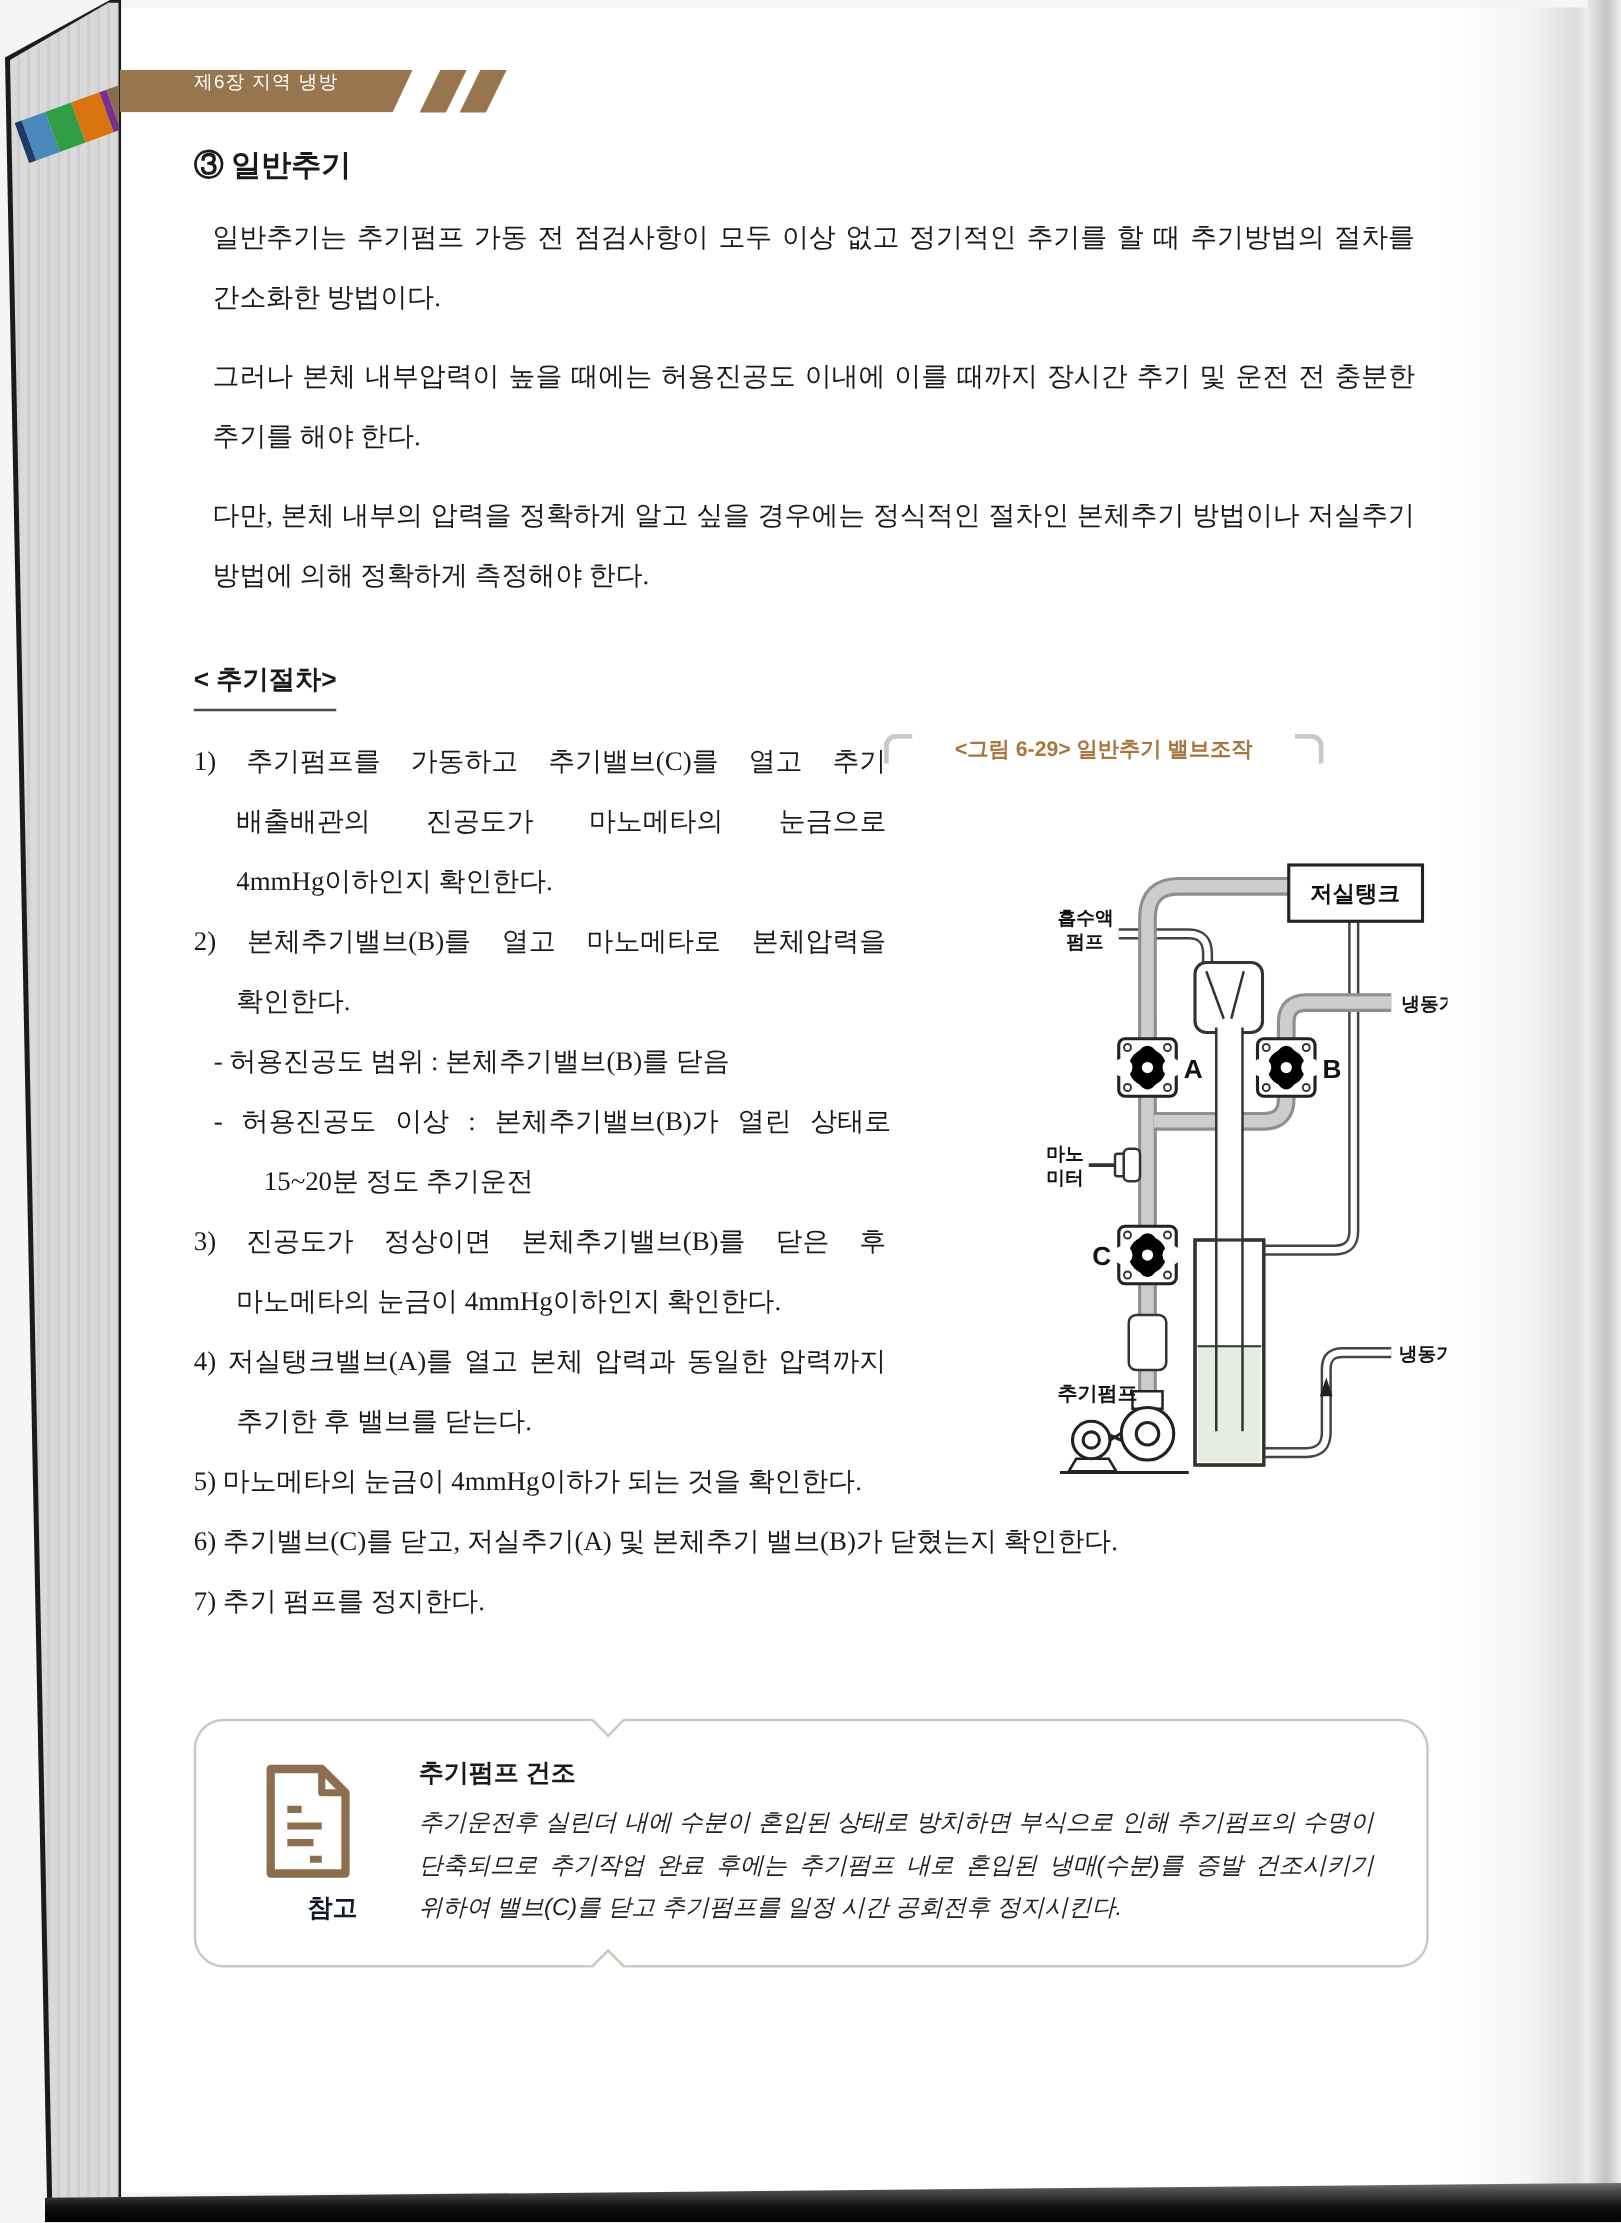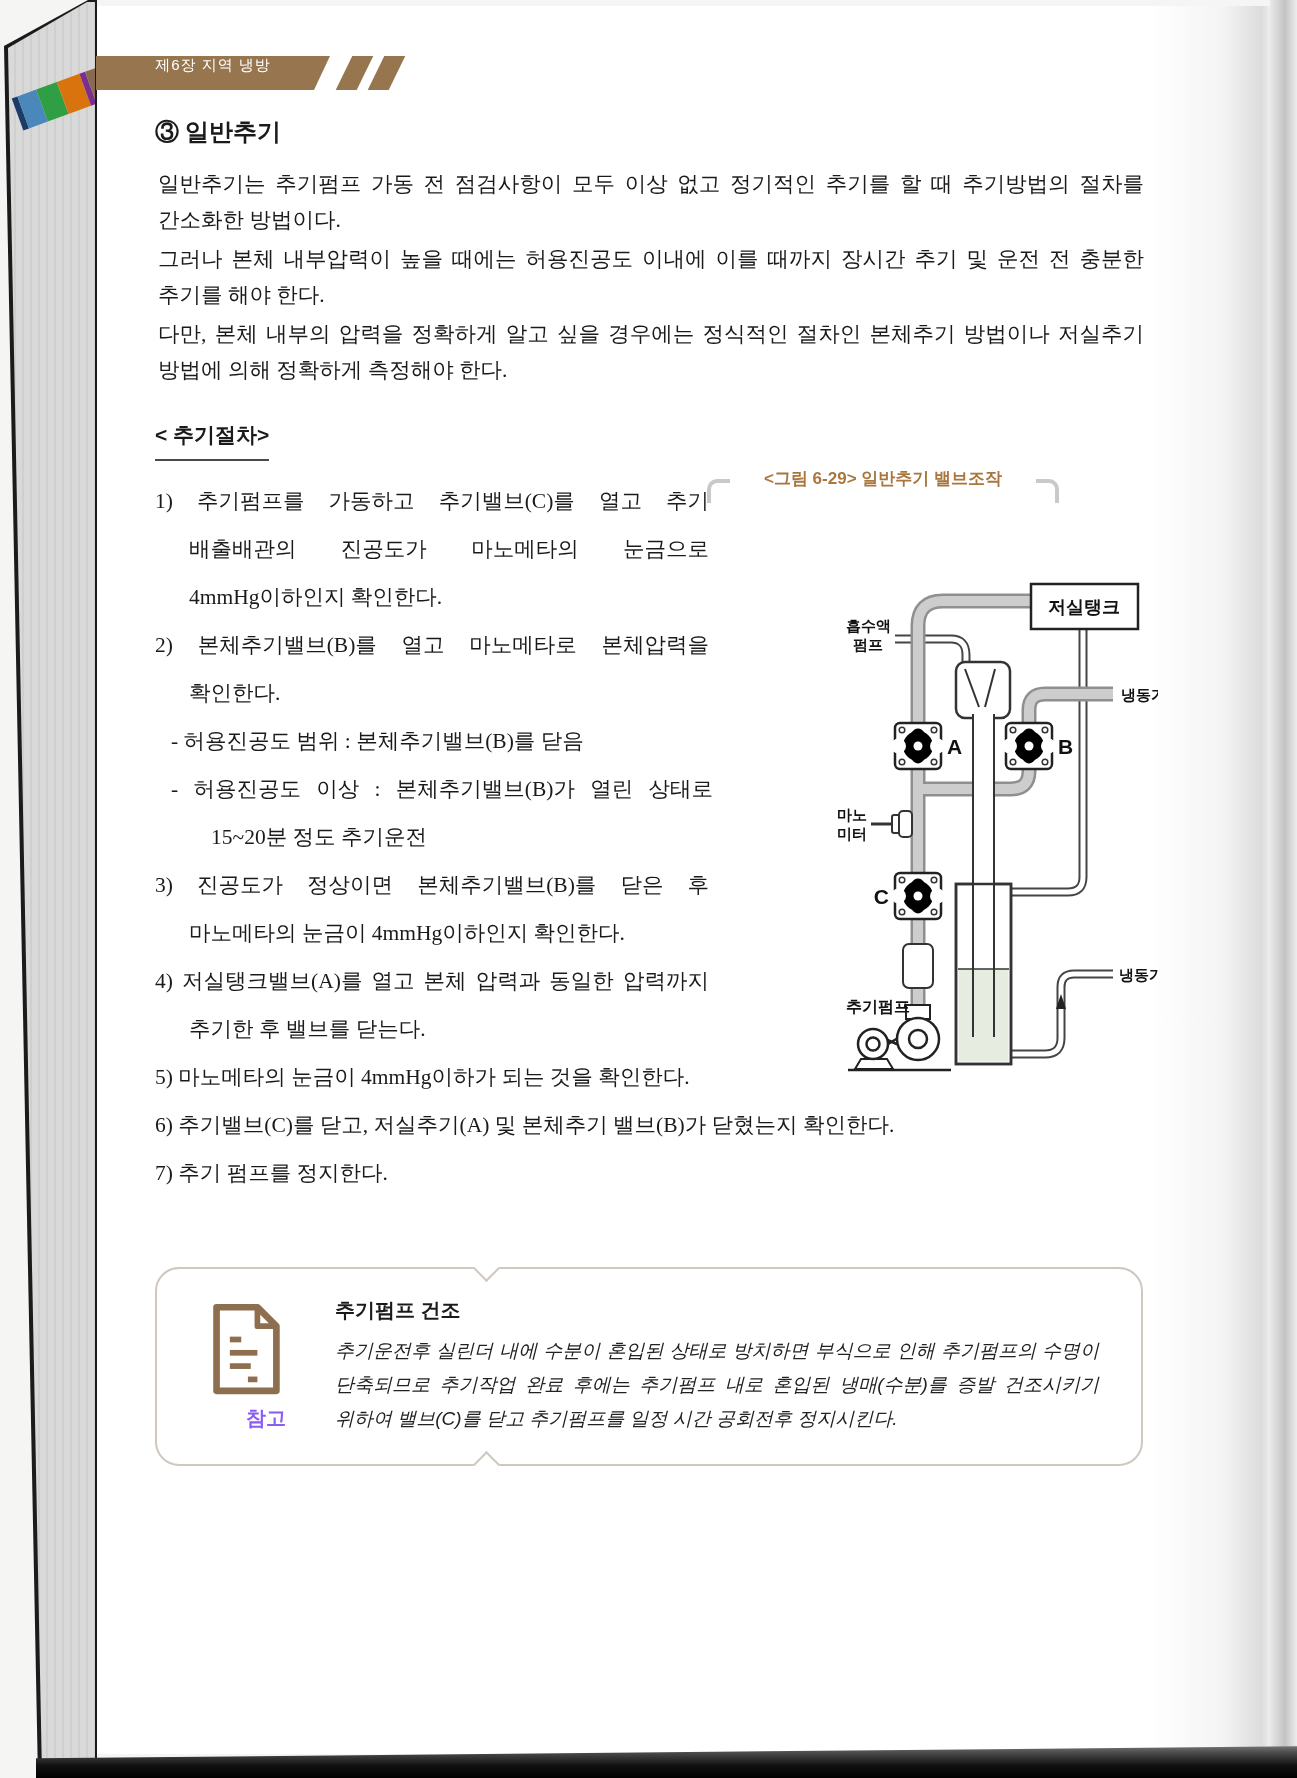--- a/index.html
+++ b/index.html
@@ -25,46 +25,46 @@
   
   .banner{position:absolute;left:96px;top:56px;width:234px;height:34px;background:#96754f;
           clip-path:polygon(0 0,100% 0,calc(100% - 16px) 100%,0 100%);
           display:flex;align-items:flex-start;justify-content:center;
           color:#fff;font-family:"Liberation Sans",sans-serif;font-size:15px;letter-spacing:1px;}
   .stripe{position:absolute;top:56px;height:34px;width:21px;background:#96754f;transform:skewX(-26deg);}
   .stripe.s1{left:344px;} .stripe.s2{left:376px;}
   
   .content{position:absolute;left:155px;top:116px;width:992px;color:#1a1a1a;}
   .title{font-size:24px;font-weight:bold;margin:0 0 18px 0;}
-  .para{font-size:21.5px;line-height:36px;text-align:justify;word-break:keep-all;margin:3px;}
+  .para{font-size:21.5px;line-height:48px;text-align:justify;word-break:keep-all;margin:15px;}
   .sec-head{display:inline-block;font-family:"Liberation Sans",sans-serif;font-size:21px;
             font-weight:bold;margin-top:30px;padding-bottom:10px;border-bottom:2px solid #4a4a4a;}
   .procedure{position:relative;margin-top:16px;min-height:730px;}
   .step{font-size:21.5px;line-height:48px;width:520px;padding-left:34px;text-indent:-34px;
         text-align:justify;word-break:keep-all;}
   .step.indent{margin-left:16px;padding-left:40px;text-indent:-40px;width:502px;}
   .step.wide{width:100%;}
   
   .figure{position:absolute;top:2px;left:538px;width:465px;}
-  .cap-row{display:flex;align-items:flex-start;margin:0 0 6px 14px;width:352px;gap:24px;}
+  .cap-row{display:flex;align-items:flex-end;margin:0 0 6px 14px;width:352px;gap:24px;}
   .hook{flex:1;height:20px;border-top:4px solid #c9c9c9;}
   .hook.l{border-left:4px solid #c9c9c9;border-top-left-radius:10px;}
   .hook.r{border-right:4px solid #c9c9c9;border-top-right-radius:10px;}
   .cap-text{margin:-12px 10px 0 10px;white-space:nowrap;color:#a8763e;font-weight:bold;
             font-family:"Liberation Sans",sans-serif;font-size:17px;}
   .fig-svg{display:block;}
   .fig-svg text{font-family:"Liberation Sans",sans-serif;font-weight:bold;fill:#111;}
   
   .note{position:relative;margin-top:60px;width:988px;border:2px solid #cfc8bf;border-radius:24px;
         display:flex;align-items:center;background:#fff;box-sizing:border-box;min-height:192px;}
   .notch{position:absolute;left:320px;width:17px;height:17px;background:#fff;transform:rotate(45deg);}
   .notch.top{top:-10px;border-right:2px solid #cfc8bf;border-bottom:2px solid #cfc8bf;}
   .notch.bot{bottom:-10px;border-left:2px solid #cfc8bf;border-top:2px solid #cfc8bf;}
   .note-icon-col{width:178px;display:flex;flex-direction:column;align-items:center;gap:8px;flex:none;}
-  .note-badge{font-family:Liberation Mono, monospace;font-weight:bold;font-size:20px;color:#8b5cf6;margin-left:40px;}
+  .note-badge{font-family:Liberation Mono, monospace;font-weight:bold;font-size:20px;color:#0f172a;margin-left:40px;}
   .note-text{padding:28px 42px 28px 0;}
   .note-title{font-family:"Liberation Sans",sans-serif;font-weight:bold;font-size:20px;margin:0 0 10px 0;}
   .note-body{font-family:"Liberation Sans",sans-serif;font-size:19px;line-height:34px;
              text-align:justify;word-break:keep-all;color:#222;margin:0;font-style:italic;}
   
   .footer{display:flex;align-items:center;margin-top:66px;gap:12px;}
   .pageno{font-family:"Liberation Sans",sans-serif;font-size:23px;color:#9b9b9b;}
   .pdiv{width:1px;height:15px;background:#b5b5b5;}
   .org{font-family:"Liberation Sans",sans-serif;font-weight:bold;font-size:16px;color:#2a2a2a;
        letter-spacing:1px;display:flex;align-items:center;gap:8px;}

